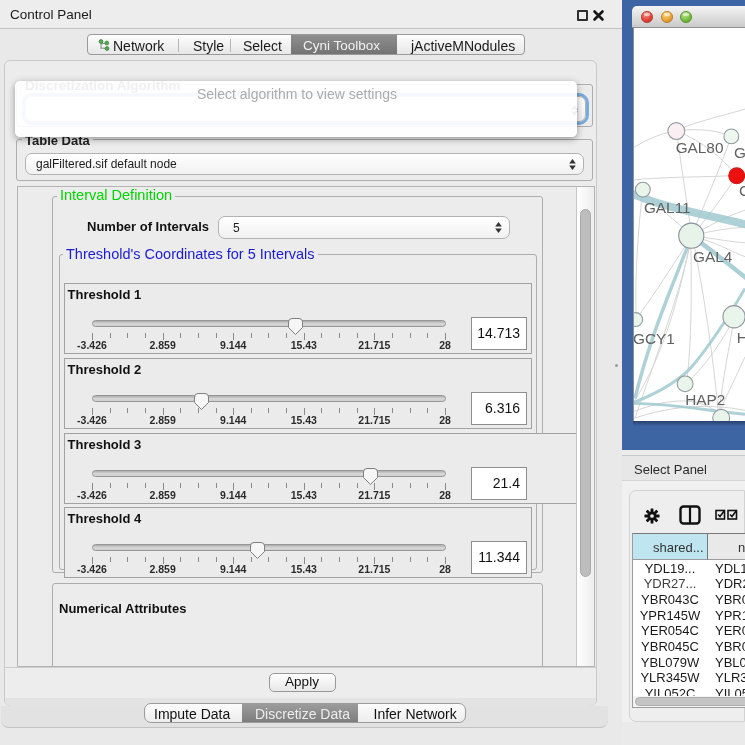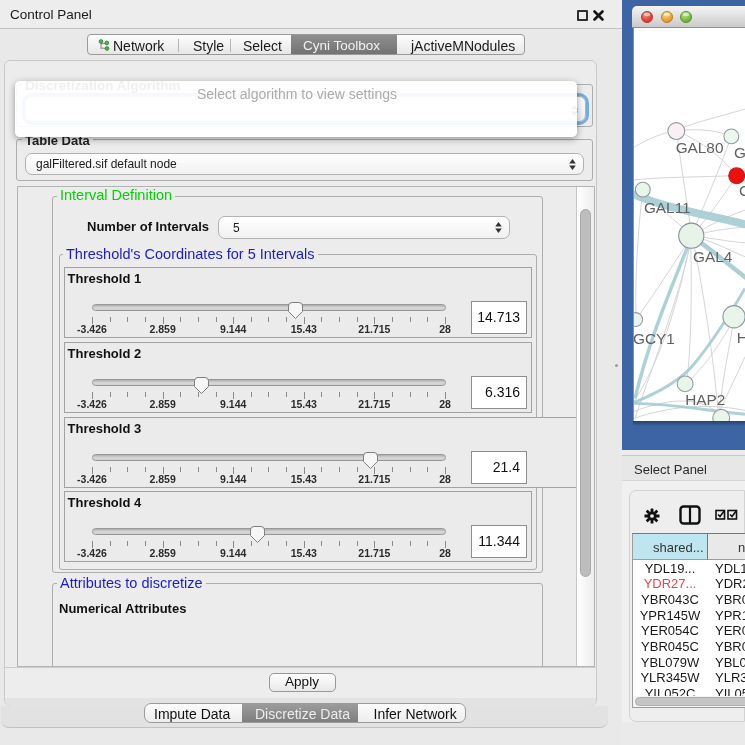--- a/index.html
+++ b/index.html
@@ -4,21 +4,21 @@
 <style>
 *{margin:0;padding:0;box-sizing:border-box;}
 html,body{width:745px;height:745px;overflow:hidden;}
 body{font-family:"Liberation Sans", sans-serif;background:#e9e9e9;position:relative;}
 .abs{position:absolute;}
 .lbl{position:absolute;white-space:nowrap;opacity:0.999;}
 .combo{position:absolute;background:linear-gradient(#ffffff,#f1f1f1);border:1px solid #b2b2b2;border-radius:7px;}
 .combo .ctext{position:absolute;opacity:0.999;left:10px;top:0;font-size:12px;color:#1c1c1c;white-space:nowrap;}
 .grp{position:absolute;border:1px solid #adadad;border-radius:3px;}
 .gtitle{position:absolute;opacity:0.999;font-size:13px;background:#ececec;padding:0 3px;white-space:nowrap;z-index:3;}
-.tpanel{position:absolute;border:1px solid #a2a2a2;background:#ebebeb;}
+.tpanel{position:absolute;border:1px solid #a2a2a2;background:#ebebeb;margin-top:16px;}
 .ttitle{position:absolute;opacity:0.999;left:3px;top:3px;font-size:13px;font-weight:bold;color:#111;}
 .track{position:absolute;height:7px;background:linear-gradient(#adadad,#d8d8d8 55%,#cfcfcf);border:1px solid #969696;border-radius:3.5px;}
 .minor{position:absolute;height:5px;background:repeating-linear-gradient(to right,#8a8a8a 0 1px,transparent 1px 17.65px);}
 .major{position:absolute;width:1px;height:7px;background:#8a8a8a;}
 .tick-lbl{position:absolute;opacity:0.999;font-size:10.5px;font-weight:bold;color:#2b2b2b;transform:translateX(-50%);white-space:nowrap;}
 .vbox{position:absolute;opacity:0.999;width:56px;height:33px;background:#fff;border:1px solid #8e8e8e;font-size:14px;color:#111;text-align:right;line-height:31px;padding-right:6px;}
 </style>
 </head>
 <body>
 
@@ -164,21 +164,20 @@
       <span class="tick-lbl" style="left:168.7px;top:54.5px;">9.144</span>
       <span class="tick-lbl" style="left:239.3px;top:54.5px;">15.43</span>
       <span class="tick-lbl" style="left:309.9px;top:54.5px;">21.715</span>
       <span class="tick-lbl" style="left:380.5px;top:54.5px;">28</span>
       <svg class="abs" style="left:184.9px;top:33px;" width="17" height="19">
           <path d="M1.5 5 Q1.5 1.5 5 1.5 L12 1.5 Q15.5 1.5 15.5 5 L15.5 10.5 L8.5 17.5 L1.5 10.5 Z" fill="#f6f6f6" stroke="#7f7f7f"></path>
         </svg>
       <div class="vbox" style="left:406.5px;top:32.5px;">11.344</div>
     </div>
     <div class="grp" style="left:34px;top:396px;width:491px;height:120px;"></div>
-    <span class="gtitle" style="left:39px;top:388px;font-size:14.5px;color:#1b1bd1;">Attributes to discretize</span>
     <span class="lbl" style="left:41px;top:414px;font-size:13px;font-weight:bold;color:#111;">Numerical Attributes</span>
   </div>
   <div class="abs" style="right:0;top:0;width:18px;height:100%;background:linear-gradient(to right,#ffffff,#ededed);border-left:1px solid #c6c6c6;">
     <div class="abs" style="left:3px;top:22px;width:11px;height:368px;background:#bdbdbd;border:1px solid #a9a9a9;border-radius:6px;"></div>
   </div>
 </div>
 
 <div class="abs" style="left:5px;top:667px;width:591px;height:38px;background:#ededed;border-top:1px solid #cccccc;border-radius:0 0 6px 6px;"></div>
 <div class="abs" style="left:5px;top:698px;width:591px;height:8px;background:#e3e3e3;border-radius:0 0 6px 6px;"></div>
 <div class="abs" style="left:268.5px;top:673px;width:67px;height:19px;background:linear-gradient(#fefefe,#e8e8e8);border:1px solid #989898;border-radius:5px;text-align:center;line-height:15px;font-size:13.5px;color:#111;">Apply</div>
@@ -321,21 +320,21 @@
   <div class="abs" style="left:0;top:0;width:75px;height:26px;background:#bee5f0;border-right:1.5px solid #6b7a80;border-bottom:1px solid #9c9c9c;"></div>
   <div class="abs" style="left:75px;top:0;width:38px;height:26px;background:#e9e9e9;border-bottom:1px solid #9c9c9c;"></div>
   <span class="lbl" style="left:20px;top:6px;font-size:13px;color:#333;">shared...</span>
   <span class="lbl" style="left:105px;top:6px;font-size:13px;color:#333;">name</span>
   <div id="rows">
     <div class="abs" style="left:0;top:26.0px;width:113px;height:15.7px;">
         <span class="lbl" style="left:37px;top:0.5px;font-size:13px;color:#1a1a1a;transform:translateX(-50%);">YDL19...</span>
         <span class="lbl" style="left:82px;top:0.5px;font-size:13px;color:#1a1a1a;">YDL19</span>
       </div>
     <div class="abs" style="left:0;top:41.7px;width:113px;height:15.7px;">
-        <span class="lbl" style="left:37px;top:0.5px;font-size:13px;color:#ef4444;transform:translateX(-50%);">YDR27...</span>
+        <span class="lbl" style="left:37px;top:0.5px;font-size:13px;color:#404040;transform:translateX(-50%);">YDR27...</span>
         <span class="lbl" style="left:82px;top:0.5px;font-size:13px;color:#1a1a1a;">YDR27</span>
       </div>
     <div class="abs" style="left:0;top:57.4px;width:113px;height:15.7px;">
         <span class="lbl" style="left:37px;top:0.5px;font-size:13px;color:#1a1a1a;transform:translateX(-50%);">YBR043C</span>
         <span class="lbl" style="left:82px;top:0.5px;font-size:13px;color:#1a1a1a;">YBR04</span>
       </div>
     <div class="abs" style="left:0;top:73.1px;width:113px;height:15.7px;">
         <span class="lbl" style="left:37px;top:0.5px;font-size:13px;color:#1a1a1a;transform:translateX(-50%);">YPR145W</span>
         <span class="lbl" style="left:82px;top:0.5px;font-size:13px;color:#1a1a1a;">YPR14</span>
       </div>

